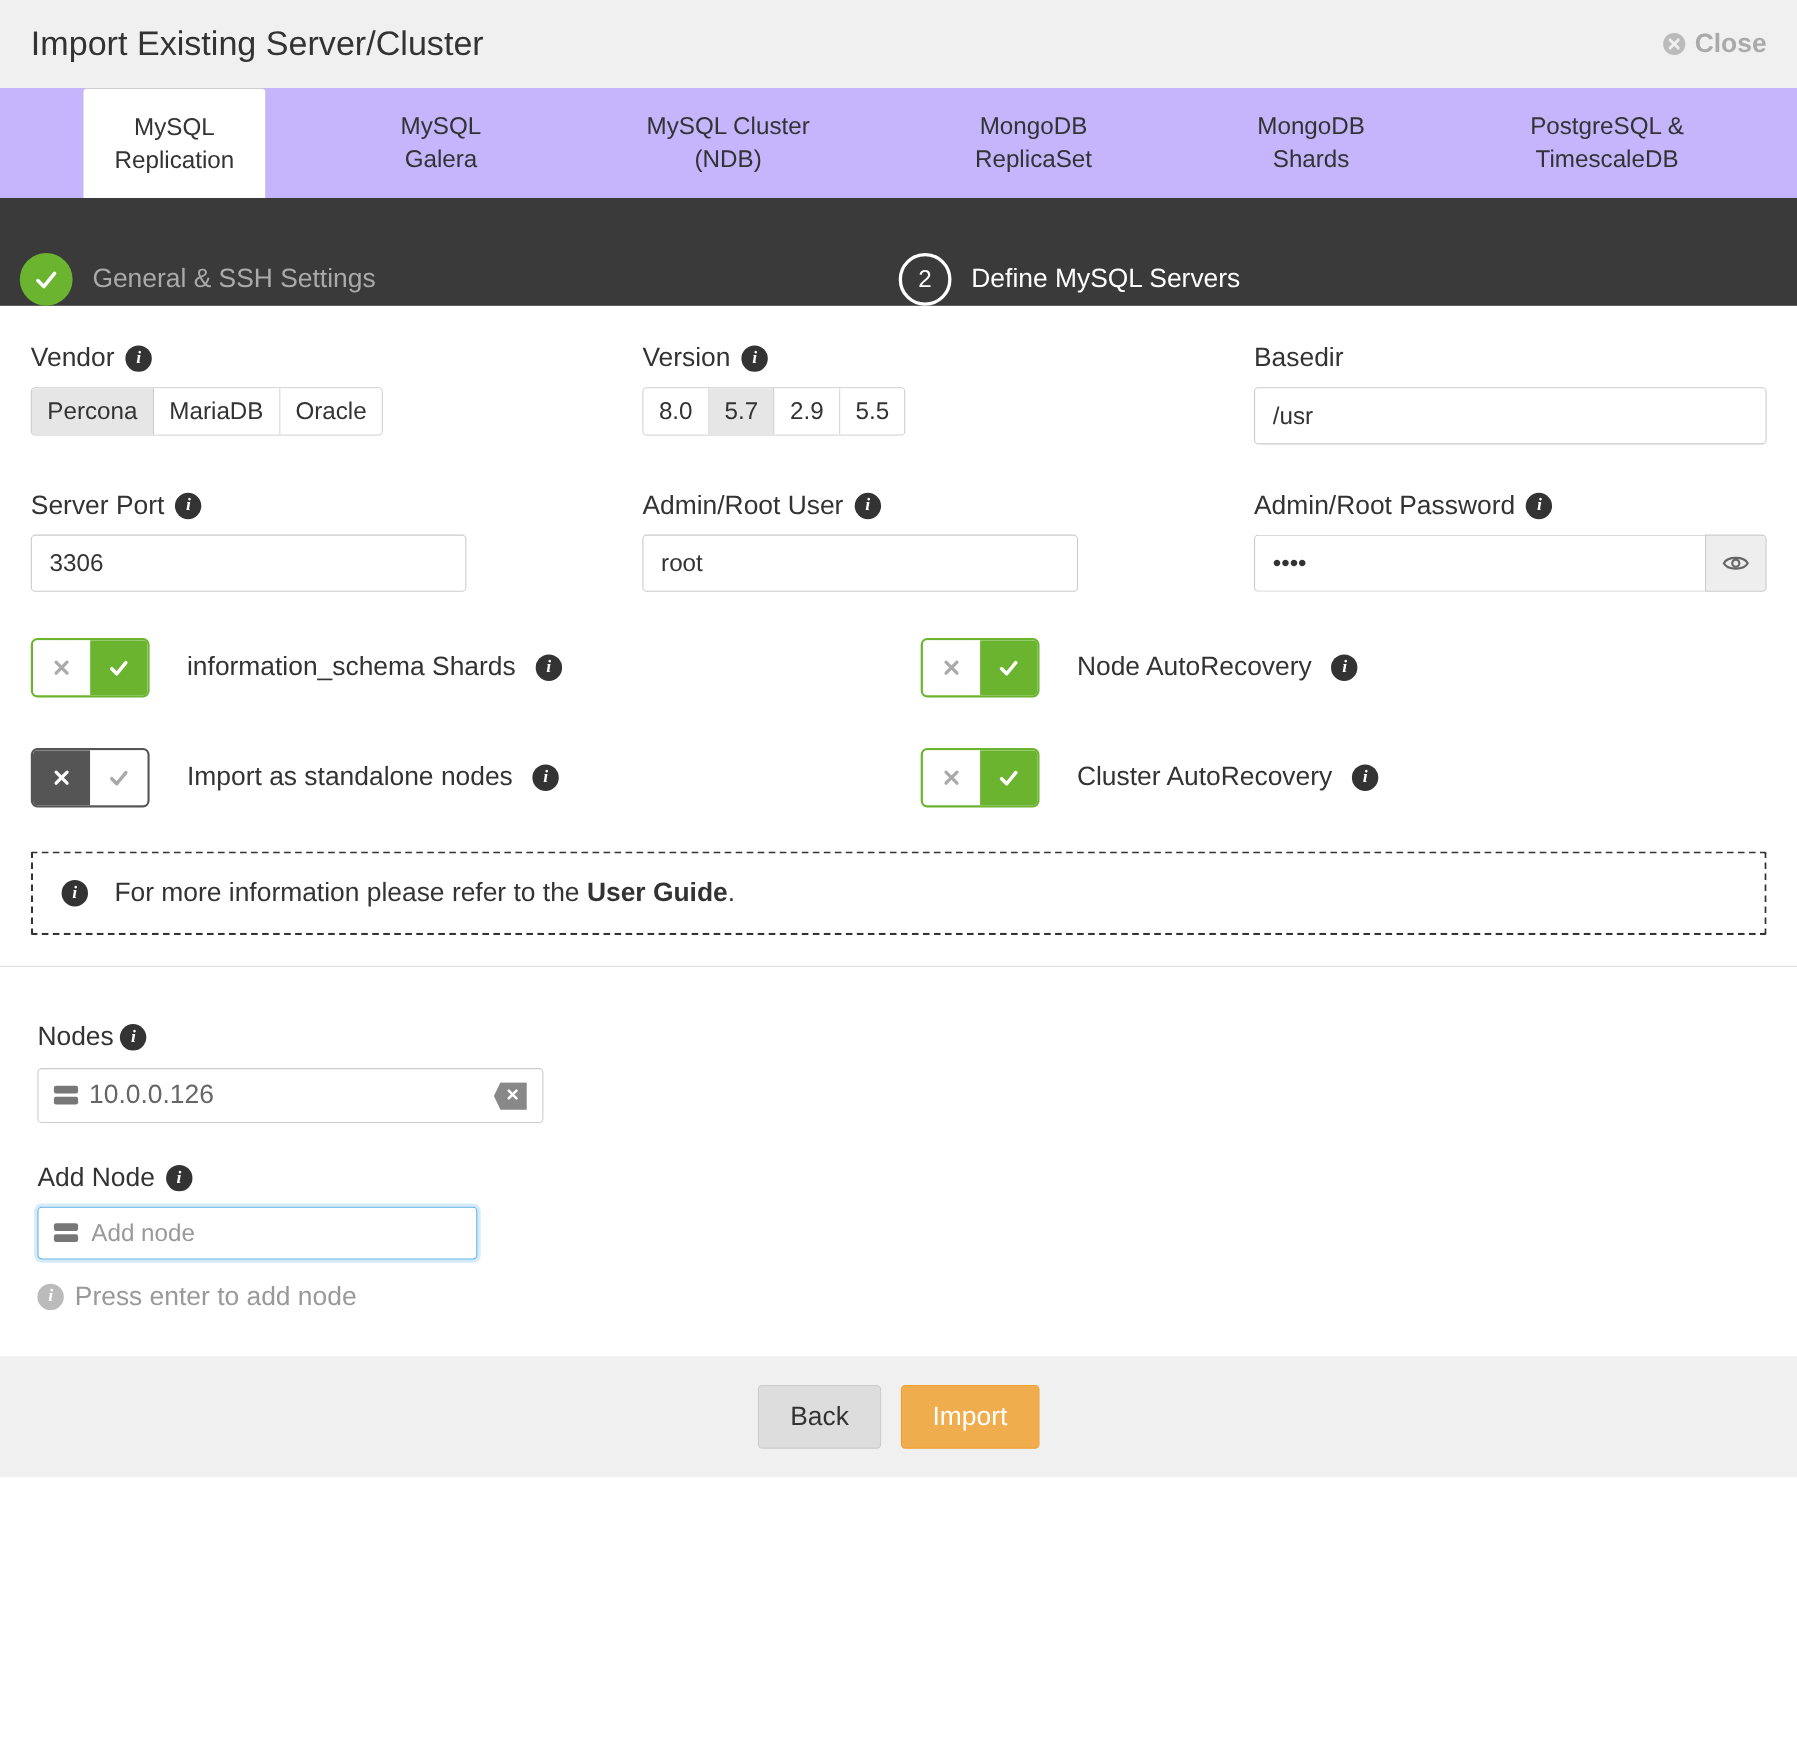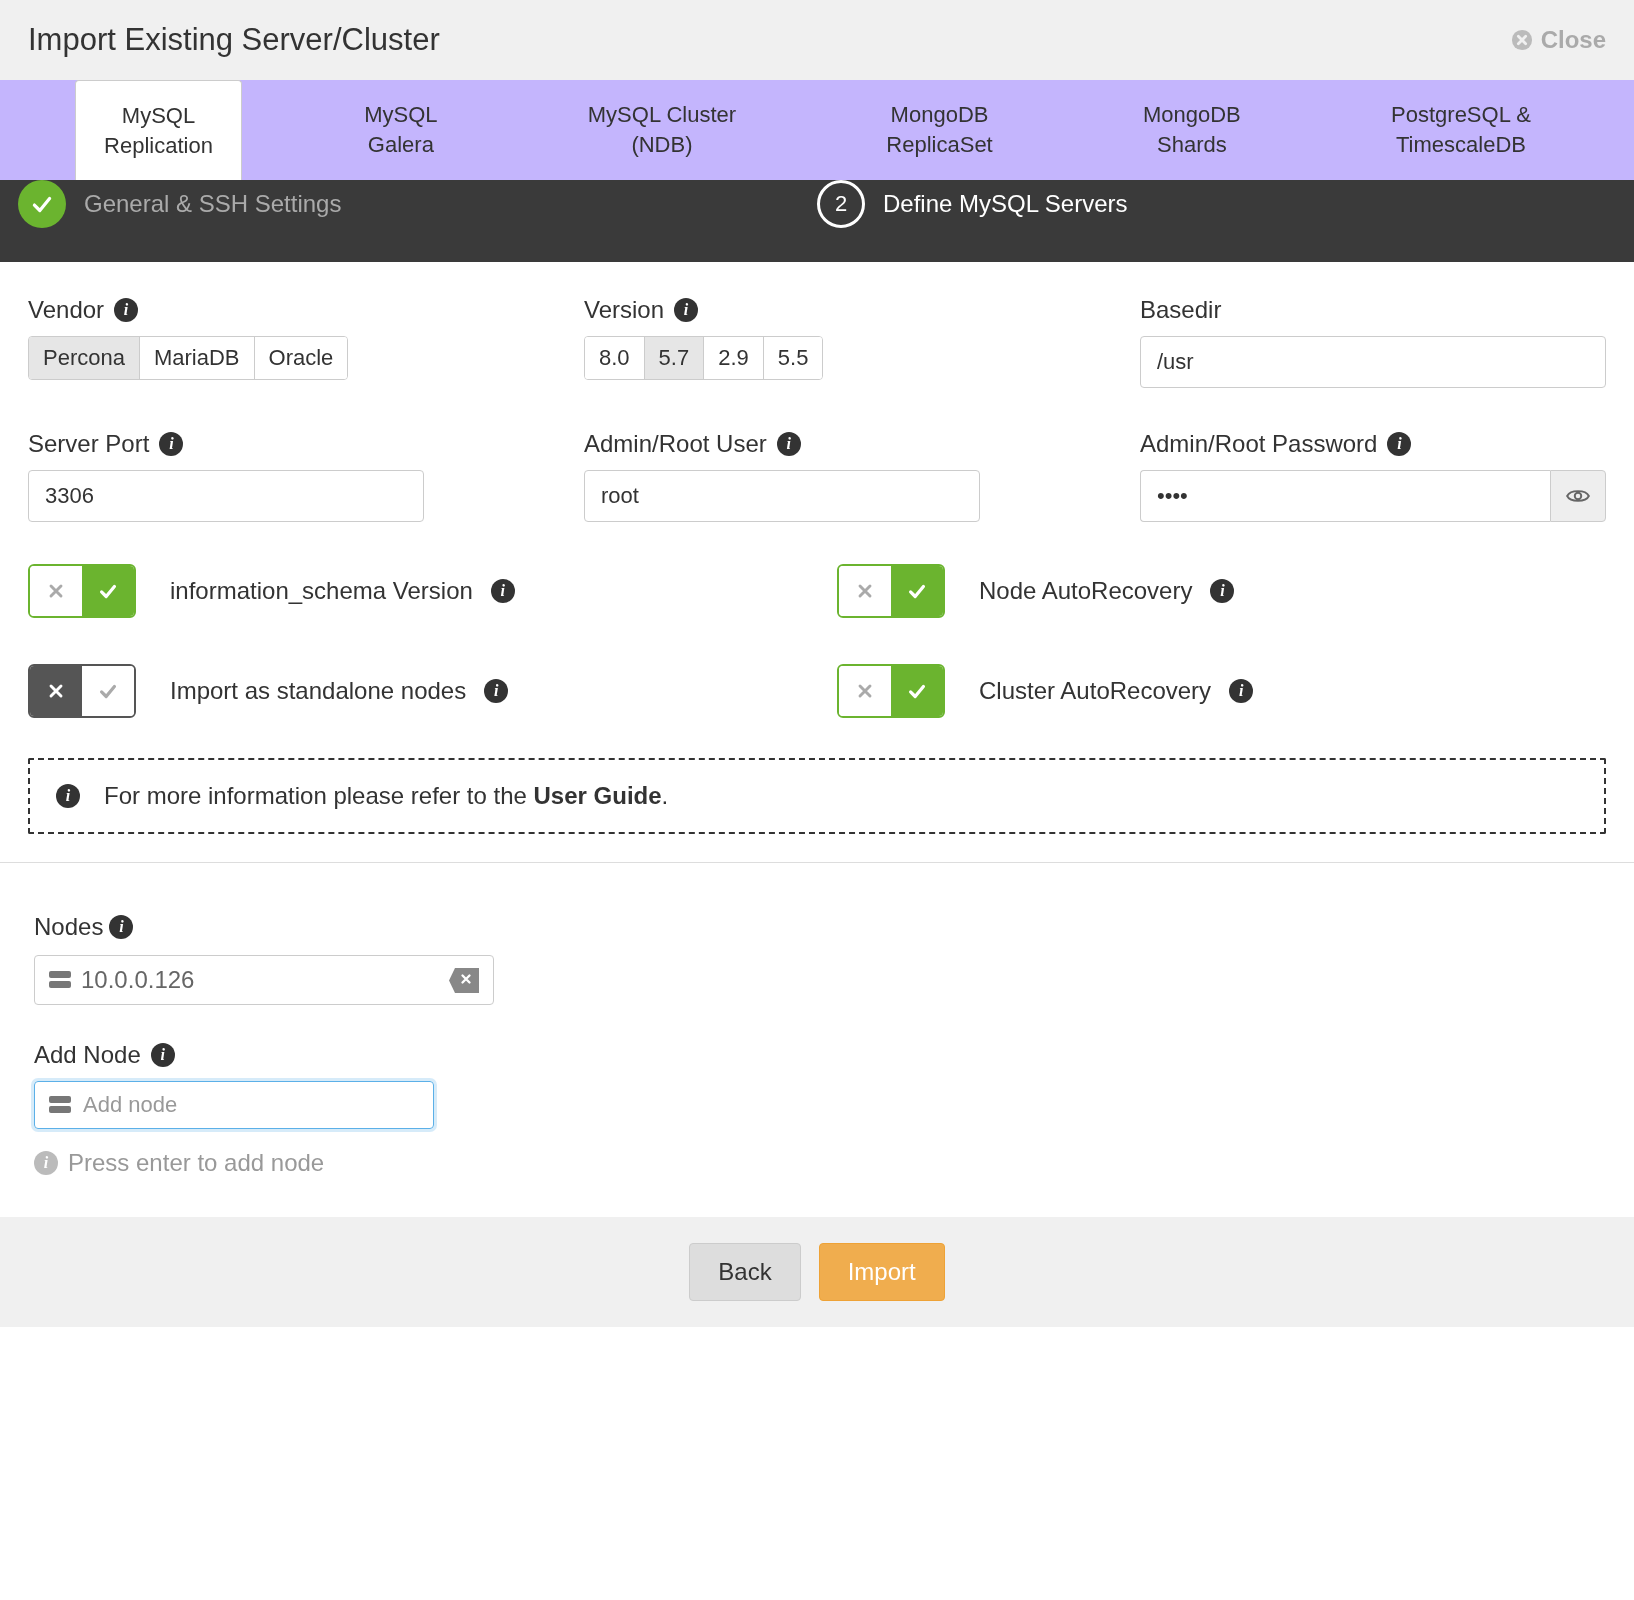--- a/index.html
+++ b/index.html
@@ -52,24 +52,24 @@
     cursor: pointer;
   }
   .tab.active {
     background: #fff;
     border: 1px solid #ccc;
     border-bottom: none;
     border-radius: 4px 4px 0 0;
   }
   .wizard-steps {
     display: flex;
-    align-items: flex-start;
+    align-items: flex-end;
     background: #3a3a3a;
     color: #fff;
-    height: 82px;
+    height: 98px;
   }
   .step {
     display: flex;
     align-items: center;
     gap: 18px;
     flex: 1;
   }
   .step .circle {
     width: 48px; height: 48px;
     border-radius: 50%;
@@ -387,21 +387,21 @@
                 <path d="M6 6 L18 18 M18 6 L6 18" stroke="currentColor" stroke-width="3.5" stroke-linecap="round"></path>
               </svg>
           </div>
           <div class="half c-side">
             <svg viewBox="0 0 24 24" width="22" height="22">
                 <path d="M5 13 L10 18 L19 7" fill="none" stroke="currentColor" stroke-width="3.5" stroke-linecap="round" stroke-linejoin="round"></path>
               </svg>
           </div>
         </div>
         <div class="toggle-label">
-          <span>information_schema Version</span>
+          <span>information_schema Shards</span>
           <span class="info-icon">i</span>
         </div>
       </div>
       <div class="toggle-row">
         <div class="toggle">
           <div class="half x-side">
             <svg viewBox="0 0 24 24" width="20" height="20">
                 <path d="M6 6 L18 18 M18 6 L6 18" stroke="currentColor" stroke-width="3.5" stroke-linecap="round"></path>
               </svg>
           </div>

